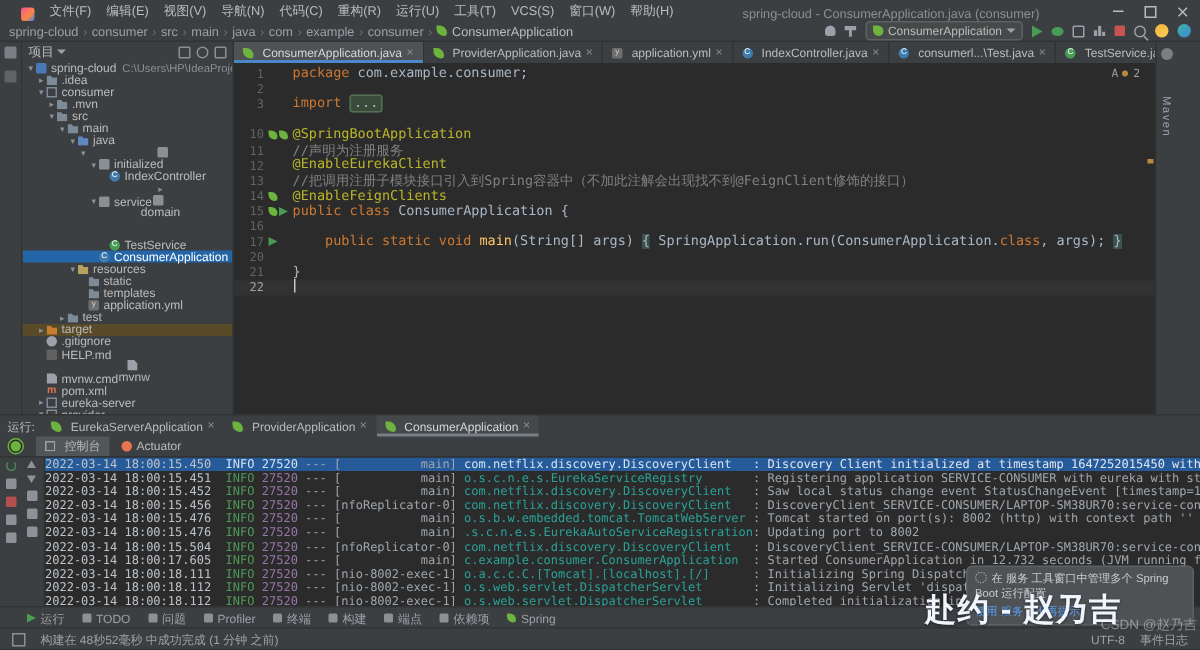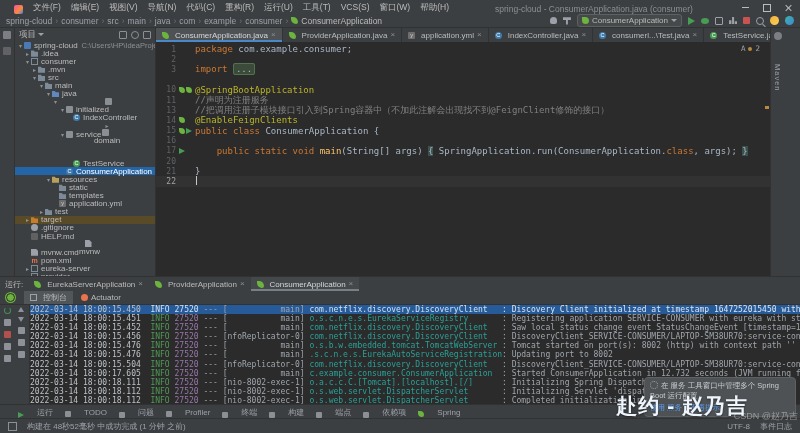--- a/index.html
+++ b/index.html
@@ -133,21 +133,21 @@
   .clog.sel{background:#265a98;color:#dce6f0}
   .c-time{color:#bcc2c8}
   .c-lvl{color:#509955}
   .c-pid{color:#9876aa}
   .c-thr{color:#9fa6ad}
   .c-log{color:#2aa198}
   .clog.sel .c-log,.clog.sel .c-lvl,.clog.sel .c-pid{color:#cfe3f5}
 
   
   #bottombar{position:absolute;top:404px;left:0;right:0;height:14px;background:#3c3f41;border-top:1px solid #323232;display:flex;align-items:center;gap:12px;padding-left:18px;font-size:8px}
-  .bbitem{display:flex;align-items:flex-end;gap:13px;color:#9da0a8;white-space:nowrap}
+  .bbitem{display:flex;align-items:center;gap:3px;color:#9da0a8;white-space:nowrap}
   .bb-ic{width:6px;height:6px;background:#8c8f93;border-radius:1px}
   .bb-ic.play{background:none;width:0;height:0;border-left:6px solid #499C54;border-top:3.5px solid transparent;border-bottom:3.5px solid transparent;border-radius:0}
   .bb-ic.spring{background:#6db33f;border-radius:0 70% 2px 70%}
   #statusbar{position:absolute;top:418px;left:0;right:0;height:15px;background:#3c3f41;border-top:1px solid #323232;display:flex;align-items:center;gap:10px;padding:0 8px;font-size:8px;color:#9da0a8}
   #statusbar .sq{width:7px;height:7px;border:1px solid #8c8f93}
   #status-right{margin-left:auto;display:flex;gap:10px;align-items:center}
 
   
   #notif{position:absolute;right:4px;top:377px;width:140px;background:#4e5254;border:1px solid #5e6163;border-radius:4px;padding:3px 5px;font-size:7.5px;color:#c9ccd0;z-index:5}
   #notif .gear{display:inline-block;width:6px;height:6px;border:1.5px dotted #9da0a8;border-radius:50%;margin-right:3px;vertical-align:-1px}
@@ -433,20 +433,21 @@
           <span id="insp-dot"></span>
           <span>2</span>
         </div>
         <div id="scrollmark"></div>
       <div class="cline"><span class="gnum">1</span><span class="gicons"></span><span class="ct"><span class="c-kw">package </span><span class="c-txt">com.example.consumer;</span></span></div>
           <div class="cline"><span class="gnum">2</span><span class="gicons"></span><span class="ct"></span></div>
           <div class="cline"><span class="gnum">3</span><span class="gicons"></span><span class="ct"><span class="c-kw">import </span><span class="c-foldbox">...</span></span></div>
           <div class="cline"><span class="gnum"></span><span class="gicons"></span><span class="ct"></span></div>
           <div class="cline"><span class="gnum">10</span><span class="gicons"><span class="g-spring"></span><span class="g-spring"></span></span><span class="ct"><span class="c-ann">@SpringBootApplication</span></span></div>
           <div class="cline"><span class="gnum">11</span><span class="gicons"></span><span class="ct"><span class="c-cmt">//声明为注册服务</span></span></div>
+          <div class="cline"><span class="gnum">12</span><span class="gicons"></span><span class="ct"><span class="c-ann">@EnableEurekaClient</span></span></div>
           <div class="cline"><span class="gnum">13</span><span class="gicons"></span><span class="ct"><span class="c-cmt">//把调用注册子模块接口引入到Spring容器中（不加此注解会出现找不到@FeignClient修饰的接口）</span></span></div>
           <div class="cline"><span class="gnum">14</span><span class="gicons"><span class="g-spring"></span></span><span class="ct"><span class="c-ann">@EnableFeignClients</span></span></div>
           <div class="cline"><span class="gnum">15</span><span class="gicons"><span class="g-spring"></span><span class="g-run"></span></span><span class="ct"><span class="c-kw">public class </span><span class="c-txt">ConsumerApplication {</span></span></div>
           <div class="cline"><span class="gnum">16</span><span class="gicons"></span><span class="ct"></span></div>
           <div class="cline"><span class="gnum">17</span><span class="gicons"><span class="g-run"></span></span><span class="ct"><span class="c-txt">    </span><span class="c-kw">public static void </span><span class="c-mth">main</span><span class="c-txt">(String[] args) </span><span class="c-foldbrace">{</span><span class="c-txt"> SpringApplication.run(ConsumerApplication.</span><span class="c-kw">class</span><span class="c-txt">, args); </span><span class="c-foldbrace">}</span></span></div>
           <div class="cline"><span class="gnum">20</span><span class="gicons"></span><span class="ct"></span></div>
           <div class="cline"><span class="gnum">21</span><span class="gicons"></span><span class="ct"><span class="c-txt">}</span></span></div>
           <div class="cline cur"><span class="gnum">22</span><span class="gicons"></span><span class="ct"><span class="caret-line"></span></span></div>
         </div>
     </div>

